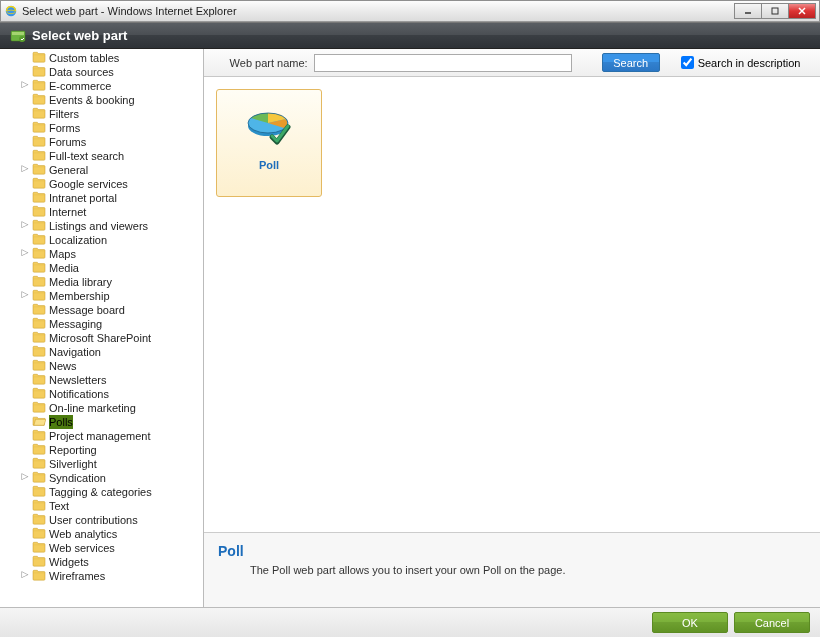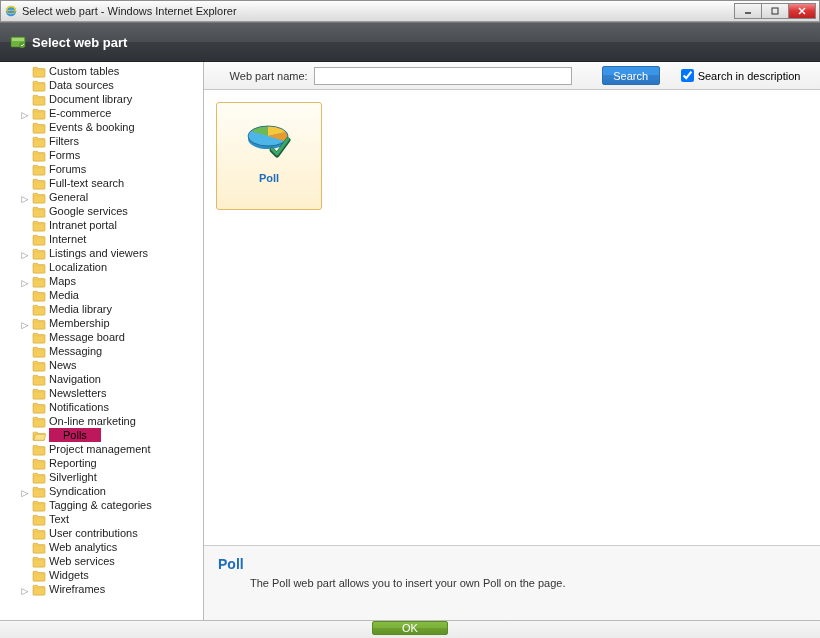--- a/index.html
+++ b/index.html
@@ -49,21 +49,21 @@
       justify-content: center;
       font-size: 10px;
       margin-left: -1px;
     }
     .window-btn.close {
       background: linear-gradient(to bottom, #e88, #d33 50%, #b22);
       color: #fff;
       font-weight: bold;
     }
     .header-bar {
-      height: 40px;
+      height: 27px;
       background: linear-gradient(to bottom, #5a5e63 0%, #4a4e53 49%, #3a3e43 50%, #2e3237 100%);
       display: flex;
       align-items: center;
       padding: 0 10px;
       color: #fff;
       font-size: 13px;
       font-weight: bold;
       border-top: 1px solid #777;
       border-bottom: 1px solid #222;
     }
@@ -91,31 +91,31 @@
       background: #f1f1f1;
       border-left: 1px solid #ddd;
     }
     .tree-panel::-webkit-scrollbar-thumb {
       background: linear-gradient(to right, #e8e8e8, #ccc);
       border: 1px solid #aaa;
       border-radius: 1px;
     }
     .tree-item {
       display: flex;
-      align-items: flex-end;
+      align-items: flex-start;
       height: 14px;
       padding: 0 0 0 20px;
       cursor: pointer;
       font-size: 11px;
       color: #222;
       white-space: nowrap;
     }
     .tree-item.selected .tree-label {
-      background: #be185d;
-      padding: 0 14px;
+      background: #4d7c0f;
+      padding: 0 0;
       color: #000;
     }
     .tree-toggle {
       width: 10px;
       height: 10px;
       display: inline-flex;
       align-items: center;
       justify-content: center;
       color: #888;
       font-size: 9px;
@@ -230,24 +230,23 @@
       font-size: 11px;
       color: #333;
       margin-left: 32px;
     }
     .footer-bar {
       height: 30px;
       background: linear-gradient(to bottom, #f5f5f5, #e5e5e5);
       border-top: 1px solid #bbb;
       display: flex;
       align-items: center;
-      justify-content: space-between;
+      justify-content: flex-end;
       padding: 0 10px;
       gap: 6px;
-      flex-direction: column;
     }
     .footer-btn {
       width: 76px;
       height: 21px;
       background: linear-gradient(to bottom, #87bb42 0%, #7bb03a 49%, #6ea030 50%, #609224 100%);
       color: #fff;
       border: 1px solid #5b8a22;
       font-size: 11px;
       cursor: pointer;
       display: flex;
@@ -308,28 +307,20 @@
       </div>
       <div class="tree-item">
         <span class="tree-toggle empty"></span>
         <svg class="folder-icon" viewBox="0 0 16 14">
           <path d="M1 3 L1 12 C1 12.5 1.5 13 2 13 L14 13 C14.5 13 15 12.5 15 12 L15 4 C15 3.5 14.5 3 14 3 L7 3 L6 1.5 L2 1.5 C1.5 1.5 1 2 1 2.5 Z" fill="#f4cd5d" stroke="#c99a2a" stroke-width="0.6"></path>
           <path d="M1.5 4.5 L14.5 4.5" stroke="#e0b848" stroke-width="0.5"></path>
         </svg>
         <span class="tree-label">Data sources</span>
       </div>
       <div class="tree-item">
-        <span class="tree-toggle empty"></span>
-        <svg class="folder-icon" viewBox="0 0 16 14">
-          <path d="M1 3 L1 12 C1 12.5 1.5 13 2 13 L14 13 C14.5 13 15 12.5 15 12 L15 4 C15 3.5 14.5 3 14 3 L7 3 L6 1.5 L2 1.5 C1.5 1.5 1 2 1 2.5 Z" fill="#f4cd5d" stroke="#c99a2a" stroke-width="0.6"></path>
-          <path d="M1.5 4.5 L14.5 4.5" stroke="#e0b848" stroke-width="0.5"></path>
-        </svg>
-        <span class="tree-label">Document library</span>
-      </div>
-      <div class="tree-item">
         <span class="tree-toggle">▷</span>
         <svg class="folder-icon" viewBox="0 0 16 14">
           <path d="M1 3 L1 12 C1 12.5 1.5 13 2 13 L14 13 C14.5 13 15 12.5 15 12 L15 4 C15 3.5 14.5 3 14 3 L7 3 L6 1.5 L2 1.5 C1.5 1.5 1 2 1 2.5 Z" fill="#f4cd5d" stroke="#c99a2a" stroke-width="0.6"></path>
           <path d="M1.5 4.5 L14.5 4.5" stroke="#e0b848" stroke-width="0.5"></path>
         </svg>
         <span class="tree-label">E-commerce</span>
       </div>
       <div class="tree-item">
         <span class="tree-toggle empty"></span>
         <svg class="folder-icon" viewBox="0 0 16 14">
@@ -465,29 +456,37 @@
           <path d="M1.5 4.5 L14.5 4.5" stroke="#e0b848" stroke-width="0.5"></path>
         </svg>
         <span class="tree-label">Messaging</span>
       </div>
       <div class="tree-item">
         <span class="tree-toggle empty"></span>
         <svg class="folder-icon" viewBox="0 0 16 14">
           <path d="M1 3 L1 12 C1 12.5 1.5 13 2 13 L14 13 C14.5 13 15 12.5 15 12 L15 4 C15 3.5 14.5 3 14 3 L7 3 L6 1.5 L2 1.5 C1.5 1.5 1 2 1 2.5 Z" fill="#f4cd5d" stroke="#c99a2a" stroke-width="0.6"></path>
           <path d="M1.5 4.5 L14.5 4.5" stroke="#e0b848" stroke-width="0.5"></path>
         </svg>
+        <span class="tree-label">Microsoft SharePoint</span>
+      </div>
+      <div class="tree-item">
+        <span class="tree-toggle empty"></span>
+        <svg class="folder-icon" viewBox="0 0 16 14">
+          <path d="M1 3 L1 12 C1 12.5 1.5 13 2 13 L14 13 C14.5 13 15 12.5 15 12 L15 4 C15 3.5 14.5 3 14 3 L7 3 L6 1.5 L2 1.5 C1.5 1.5 1 2 1 2.5 Z" fill="#f4cd5d" stroke="#c99a2a" stroke-width="0.6"></path>
+          <path d="M1.5 4.5 L14.5 4.5" stroke="#e0b848" stroke-width="0.5"></path>
+        </svg>
+        <span class="tree-label">Navigation</span>
+      </div>
+      <div class="tree-item">
+        <span class="tree-toggle empty"></span>
+        <svg class="folder-icon" viewBox="0 0 16 14">
+          <path d="M1 3 L1 12 C1 12.5 1.5 13 2 13 L14 13 C14.5 13 15 12.5 15 12 L15 4 C15 3.5 14.5 3 14 3 L7 3 L6 1.5 L2 1.5 C1.5 1.5 1 2 1 2.5 Z" fill="#f4cd5d" stroke="#c99a2a" stroke-width="0.6"></path>
+          <path d="M1.5 4.5 L14.5 4.5" stroke="#e0b848" stroke-width="0.5"></path>
+        </svg>
         <span class="tree-label">News</span>
-      </div>
-      <div class="tree-item">
-        <span class="tree-toggle empty"></span>
-        <svg class="folder-icon" viewBox="0 0 16 14">
-          <path d="M1 3 L1 12 C1 12.5 1.5 13 2 13 L14 13 C14.5 13 15 12.5 15 12 L15 4 C15 3.5 14.5 3 14 3 L7 3 L6 1.5 L2 1.5 C1.5 1.5 1 2 1 2.5 Z" fill="#f4cd5d" stroke="#c99a2a" stroke-width="0.6"></path>
-          <path d="M1.5 4.5 L14.5 4.5" stroke="#e0b848" stroke-width="0.5"></path>
-        </svg>
-        <span class="tree-label">Navigation</span>
       </div>
       <div class="tree-item">
         <span class="tree-toggle empty"></span>
         <svg class="folder-icon" viewBox="0 0 16 14">
           <path d="M1 3 L1 12 C1 12.5 1.5 13 2 13 L14 13 C14.5 13 15 12.5 15 12 L15 4 C15 3.5 14.5 3 14 3 L7 3 L6 1.5 L2 1.5 C1.5 1.5 1 2 1 2.5 Z" fill="#f4cd5d" stroke="#c99a2a" stroke-width="0.6"></path>
           <path d="M1.5 4.5 L14.5 4.5" stroke="#e0b848" stroke-width="0.5"></path>
         </svg>
         <span class="tree-label">Newsletters</span>
       </div>
       <div class="tree-item">

